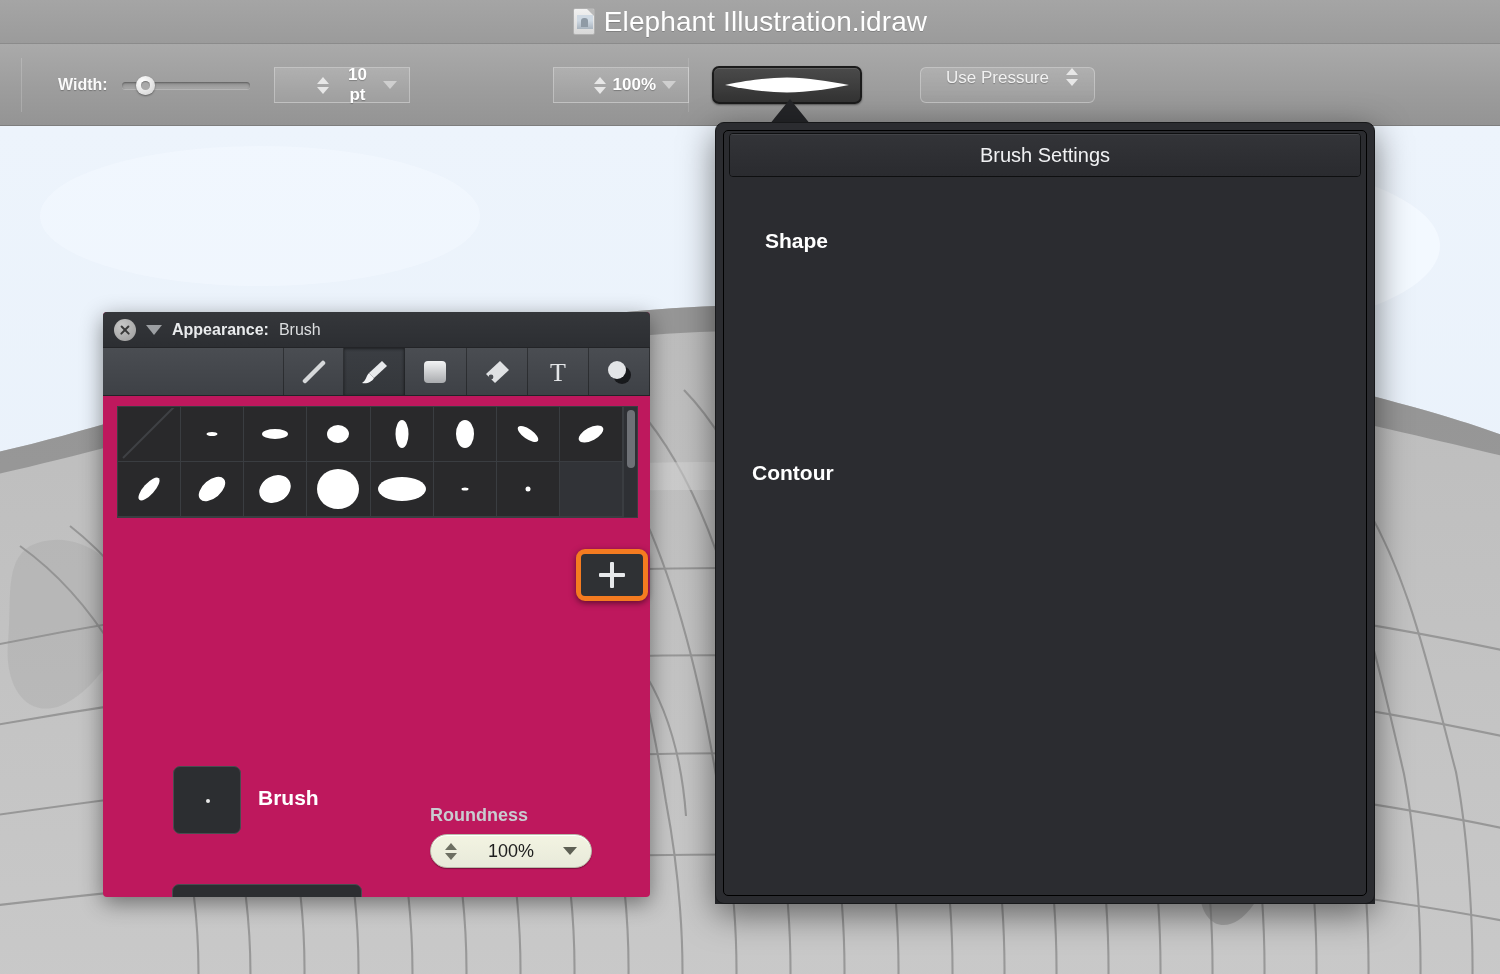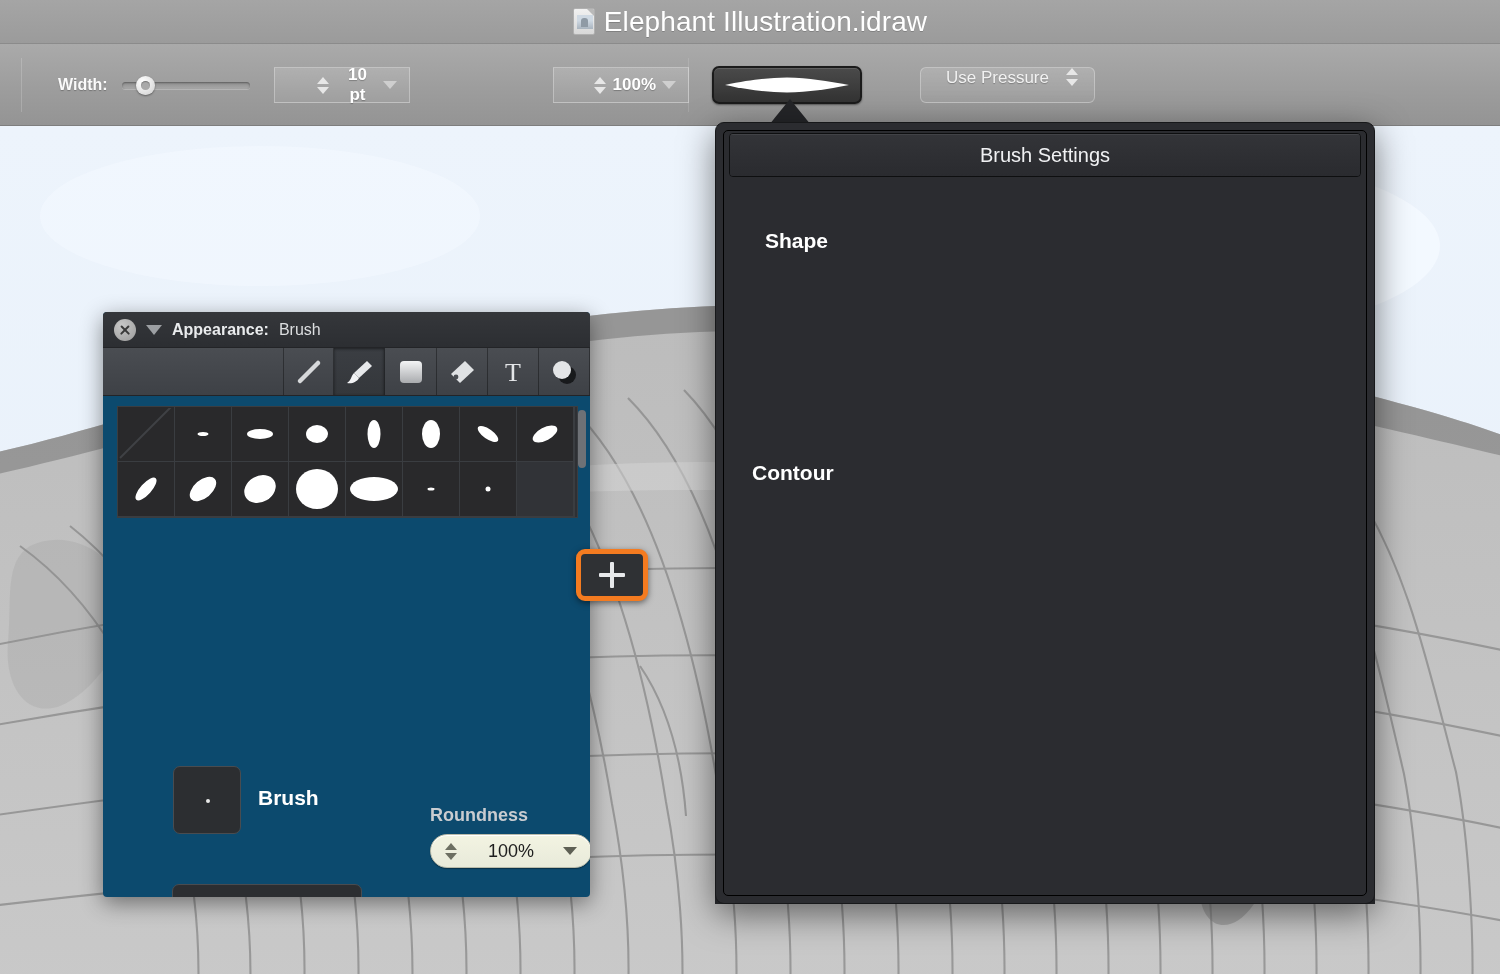--- a/index.html
+++ b/index.html
@@ -103,22 +103,22 @@
     width: 175px; height: 36px; border-radius: 6px;
     background: linear-gradient(to bottom, rgba(255,255,255,.14), rgba(255,255,255,.05));
     border: 1px solid rgba(255,255,255,.30);
     display:flex; position:relative;margin-left:35px;
   }
   #pressure-popup .lab { flex:1; text-align:center; font-size:17px; color:#f2f2f2; text-shadow:0 1px 1px rgba(0,0,0,.25); padding-left:10px;}
   .updown { width:16px; display:flex; flex-direction:column; align-items:center; gap:4px; margin-right:14px;}
 
   
   #appearance-panel {
-    position:absolute; left:103px; top:312px; width:487px; height:585px;
-    background:#0c4a6e; border-radius:4px;
+    position:absolute; left:103px; top:312px; width:547px; height:585px;
+    background:#be185d; border-radius:4px;
     box-shadow: 0 6px 22px rgba(0,0,0,.45);
     overflow:hidden;
   }
   #ap-header {
     height:36px; background:linear-gradient(to bottom,#35373b,#2c2e32);
     display:flex; align-items:center; padding-left:11px; gap:10px;
     border-bottom:1px solid #232427;
   }
   #ap-close {
     width:22px;height:22px;border-radius:50%;

